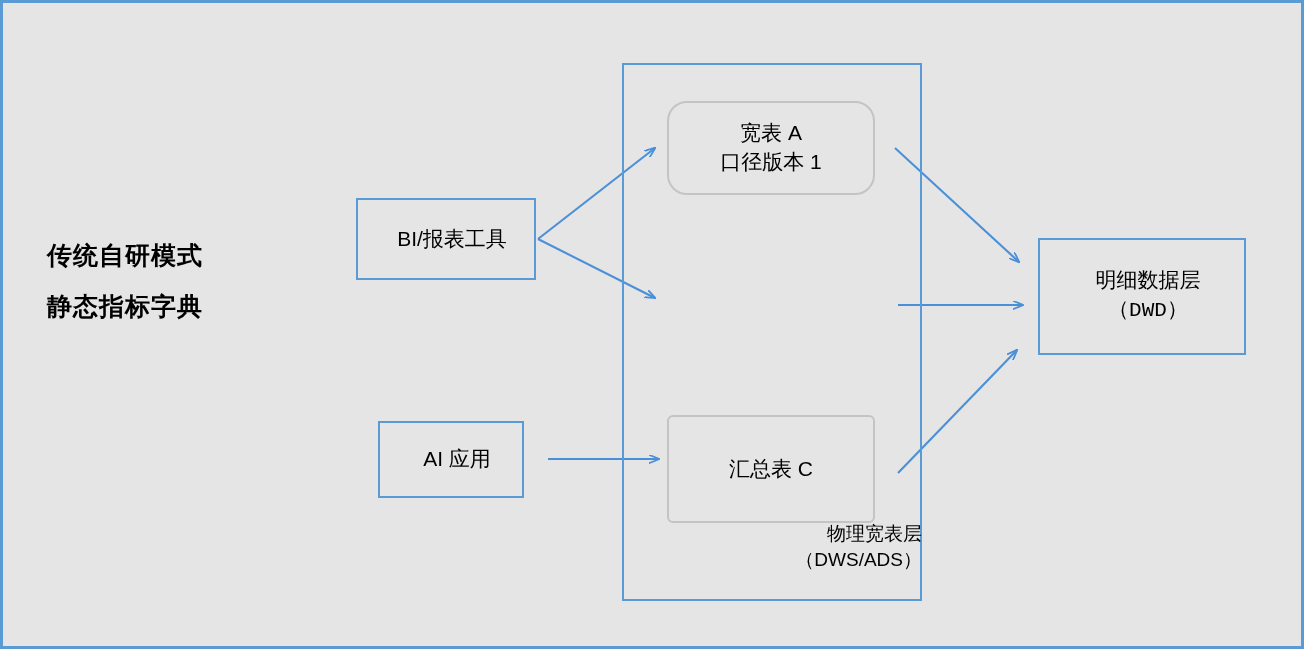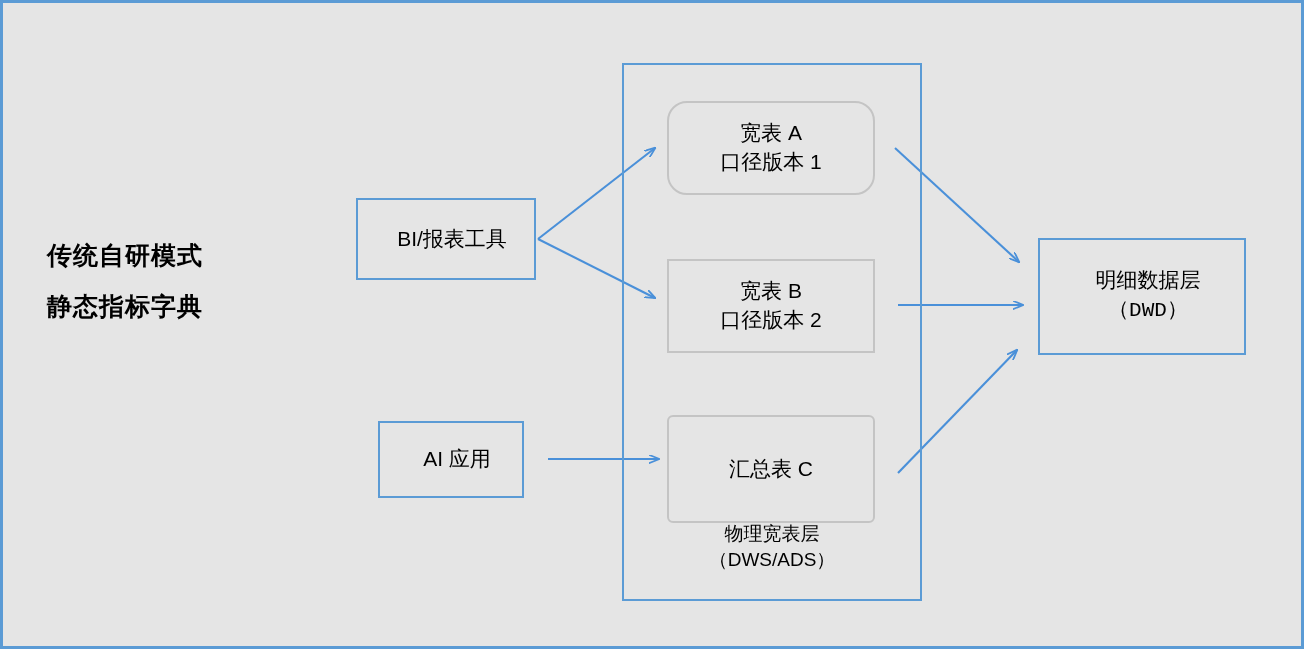--- a/index.html
+++ b/index.html
@@ -56,21 +56,21 @@
     white-space: pre-line;
   }
   .container-blue {
     position: absolute;
     box-sizing: border-box;
     border: 2px solid #5b9bd5;
     background: transparent;
   }
   .container-label {
     position: absolute;
-    text-align: center;
+    text-align: right;
     font-size: 19px;
     line-height: 1.38;
     color: #000000;
     white-space: pre-line;
   }
   .arrow-layer {
     position: absolute;
     left: 0;
     top: 0;
     width: 1304px;
@@ -123,24 +123,20 @@
 
   <div class="box box-blue ai-box">
     <span class="box-text">AI 应用</span>
   </div>
 
   <div class="box box-gray wide-a">
     <span class="box-text">宽表 A
 口径版本 1</span>
   </div>
 
-  <div class="box box-gray wide-b">
-    <span class="box-text">宽表 B
-口径版本 2</span>
-  </div>
 
   <div class="box box-gray sum-c">
     <span class="box-text">汇总表 C</span>
   </div>
 
   <div class="box box-blue dwd-box">
     <span class="box-text">明细数据层
 （DWD）</span>
   </div>
 

